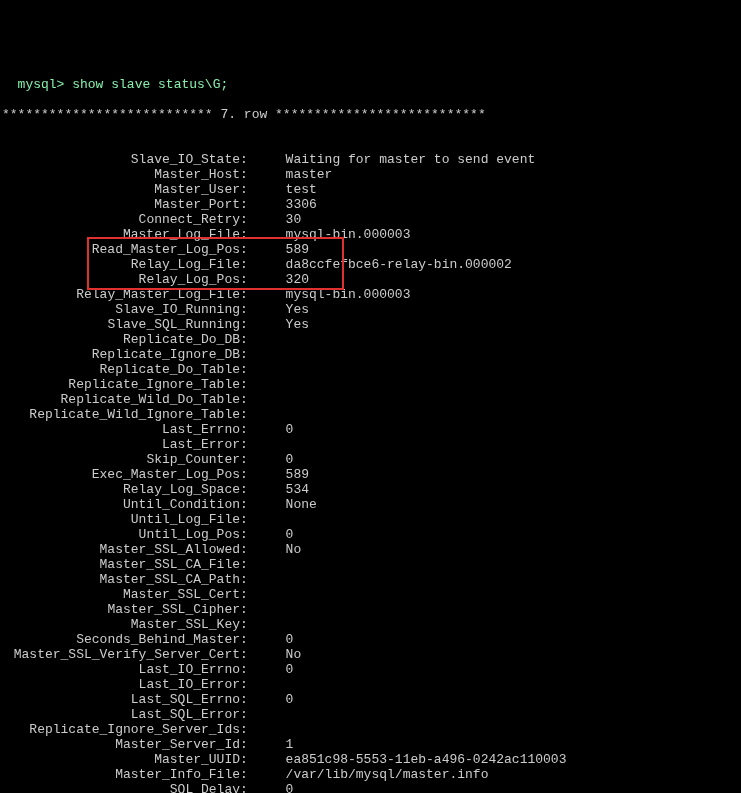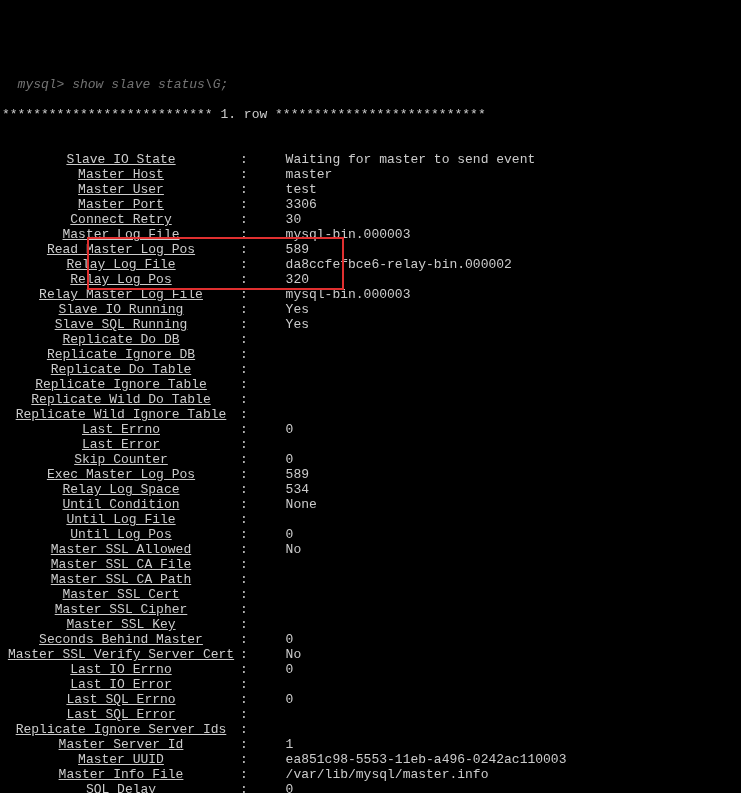--- a/index.html
+++ b/index.html
@@ -7,38 +7,38 @@
       background: #000;
       color: #ccc;
       font-family: 'Consolas', 'Courier New', monospace;
       font-size: 13px;
       line-height: 15px;
       padding: 2px;
       white-space: pre;
       width: 741px;
     }
     .term { position: relative; }
-    .prompt { color: #737373; font-style: italic; }
+    .prompt { color: #86efac; }
     .row { display: block; }
-    .label { display: inline-block; width: 238px; text-align: center; text-decoration: underline; }
+    .label { display: inline-block; width: 238px; text-align: right; }
     .sep { display: inline-block; }
     .val { display: inline-block; padding-left: 30px; }
     .highlight-box {
       position: absolute;
       border: 2px solid #e03030;
       pointer-events: none;
     }
   </style>
 </head>
 <body>
 
 
 
 <div class="term">
   <span class="prompt">mysql&gt; show slave status\G;</span>
-  <span class="row">*************************** 1. row ***************************</span>
+  <span class="row">*************************** 7. row ***************************</span>
   <div id="fields"><span class="row"><span class="label">Slave_IO_State</span><span class="sep">: </span><span class="val">Waiting for master to send event</span></span><span class="row"><span class="label">Master_Host</span><span class="sep">: </span><span class="val">master</span></span><span class="row"><span class="label">Master_User</span><span class="sep">: </span><span class="val">test</span></span><span class="row"><span class="label">Master_Port</span><span class="sep">: </span><span class="val">3306</span></span><span class="row"><span class="label">Connect_Retry</span><span class="sep">: </span><span class="val">30</span></span><span class="row"><span class="label">Master_Log_File</span><span class="sep">: </span><span class="val">mysql-bin.000003</span></span><span class="row"><span class="label">Read_Master_Log_Pos</span><span class="sep">: </span><span class="val">589</span></span><span class="row"><span class="label">Relay_Log_File</span><span class="sep">: </span><span class="val">da8ccfefbce6-relay-bin.000002</span></span><span class="row"><span class="label">Relay_Log_Pos</span><span class="sep">: </span><span class="val">320</span></span><span class="row"><span class="label">Relay_Master_Log_File</span><span class="sep">: </span><span class="val">mysql-bin.000003</span></span><span class="row"><span class="label">Slave_IO_Running</span><span class="sep">: </span><span class="val">Yes</span></span><span class="row"><span class="label">Slave_SQL_Running</span><span class="sep">: </span><span class="val">Yes</span></span><span class="row"><span class="label">Replicate_Do_DB</span><span class="sep">: </span><span class="val"></span></span><span class="row"><span class="label">Replicate_Ignore_DB</span><span class="sep">: </span><span class="val"></span></span><span class="row"><span class="label">Replicate_Do_Table</span><span class="sep">: </span><span class="val"></span></span><span class="row"><span class="label">Replicate_Ignore_Table</span><span class="sep">: </span><span class="val"></span></span><span class="row"><span class="label">Replicate_Wild_Do_Table</span><span class="sep">: </span><span class="val"></span></span><span class="row"><span class="label">Replicate_Wild_Ignore_Table</span><span class="sep">: </span><span class="val"></span></span><span class="row"><span class="label">Last_Errno</span><span class="sep">: </span><span class="val">0</span></span><span class="row"><span class="label">Last_Error</span><span class="sep">: </span><span class="val"></span></span><span class="row"><span class="label">Skip_Counter</span><span class="sep">: </span><span class="val">0</span></span><span class="row"><span class="label">Exec_Master_Log_Pos</span><span class="sep">: </span><span class="val">589</span></span><span class="row"><span class="label">Relay_Log_Space</span><span class="sep">: </span><span class="val">534</span></span><span class="row"><span class="label">Until_Condition</span><span class="sep">: </span><span class="val">None</span></span><span class="row"><span class="label">Until_Log_File</span><span class="sep">: </span><span class="val"></span></span><span class="row"><span class="label">Until_Log_Pos</span><span class="sep">: </span><span class="val">0</span></span><span class="row"><span class="label">Master_SSL_Allowed</span><span class="sep">: </span><span class="val">No</span></span><span class="row"><span class="label">Master_SSL_CA_File</span><span class="sep">: </span><span class="val"></span></span><span class="row"><span class="label">Master_SSL_CA_Path</span><span class="sep">: </span><span class="val"></span></span><span class="row"><span class="label">Master_SSL_Cert</span><span class="sep">: </span><span class="val"></span></span><span class="row"><span class="label">Master_SSL_Cipher</span><span class="sep">: </span><span class="val"></span></span><span class="row"><span class="label">Master_SSL_Key</span><span class="sep">: </span><span class="val"></span></span><span class="row"><span class="label">Seconds_Behind_Master</span><span class="sep">: </span><span class="val">0</span></span><span class="row"><span class="label">Master_SSL_Verify_Server_Cert</span><span class="sep">: </span><span class="val">No</span></span><span class="row"><span class="label">Last_IO_Errno</span><span class="sep">: </span><span class="val">0</span></span><span class="row"><span class="label">Last_IO_Error</span><span class="sep">: </span><span class="val"></span></span><span class="row"><span class="label">Last_SQL_Errno</span><span class="sep">: </span><span class="val">0</span></span><span class="row"><span class="label">Last_SQL_Error</span><span class="sep">: </span><span class="val"></span></span><span class="row"><span class="label">Replicate_Ignore_Server_Ids</span><span class="sep">: </span><span class="val"></span></span><span class="row"><span class="label">Master_Server_Id</span><span class="sep">: </span><span class="val">1</span></span><span class="row"><span class="label">Master_UUID</span><span class="sep">: </span><span class="val">ea851c98-5553-11eb-a496-0242ac110003</span></span><span class="row"><span class="label">Master_Info_File</span><span class="sep">: </span><span class="val">/var/lib/mysql/master.info</span></span><span class="row"><span class="label">SQL_Delay</span><span class="sep">: </span><span class="val">0</span></span></div>
   
   <div class="highlight-box" style="top: 175px; left: 85px; width: 257px; height: 53px;"></div>
 </div>
 
 
 
 
 </body></html>

